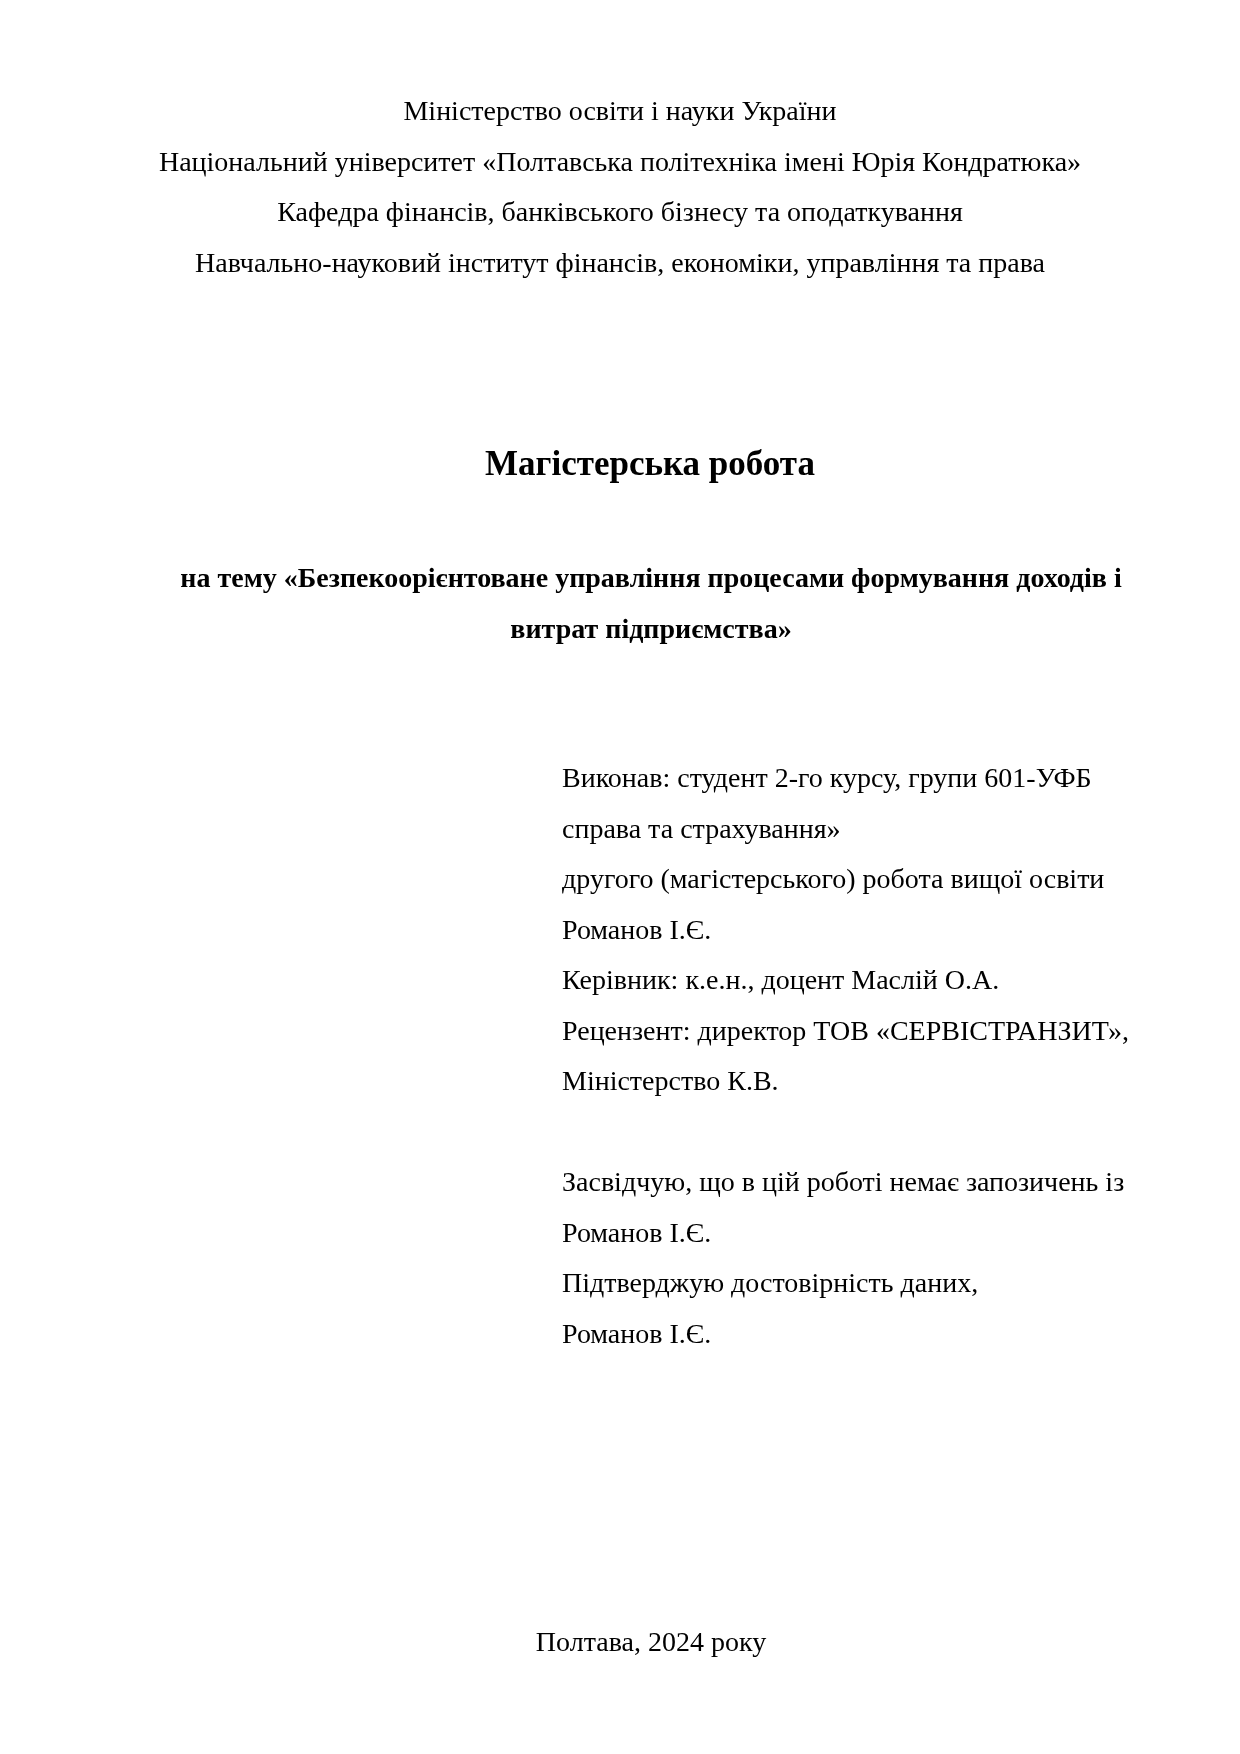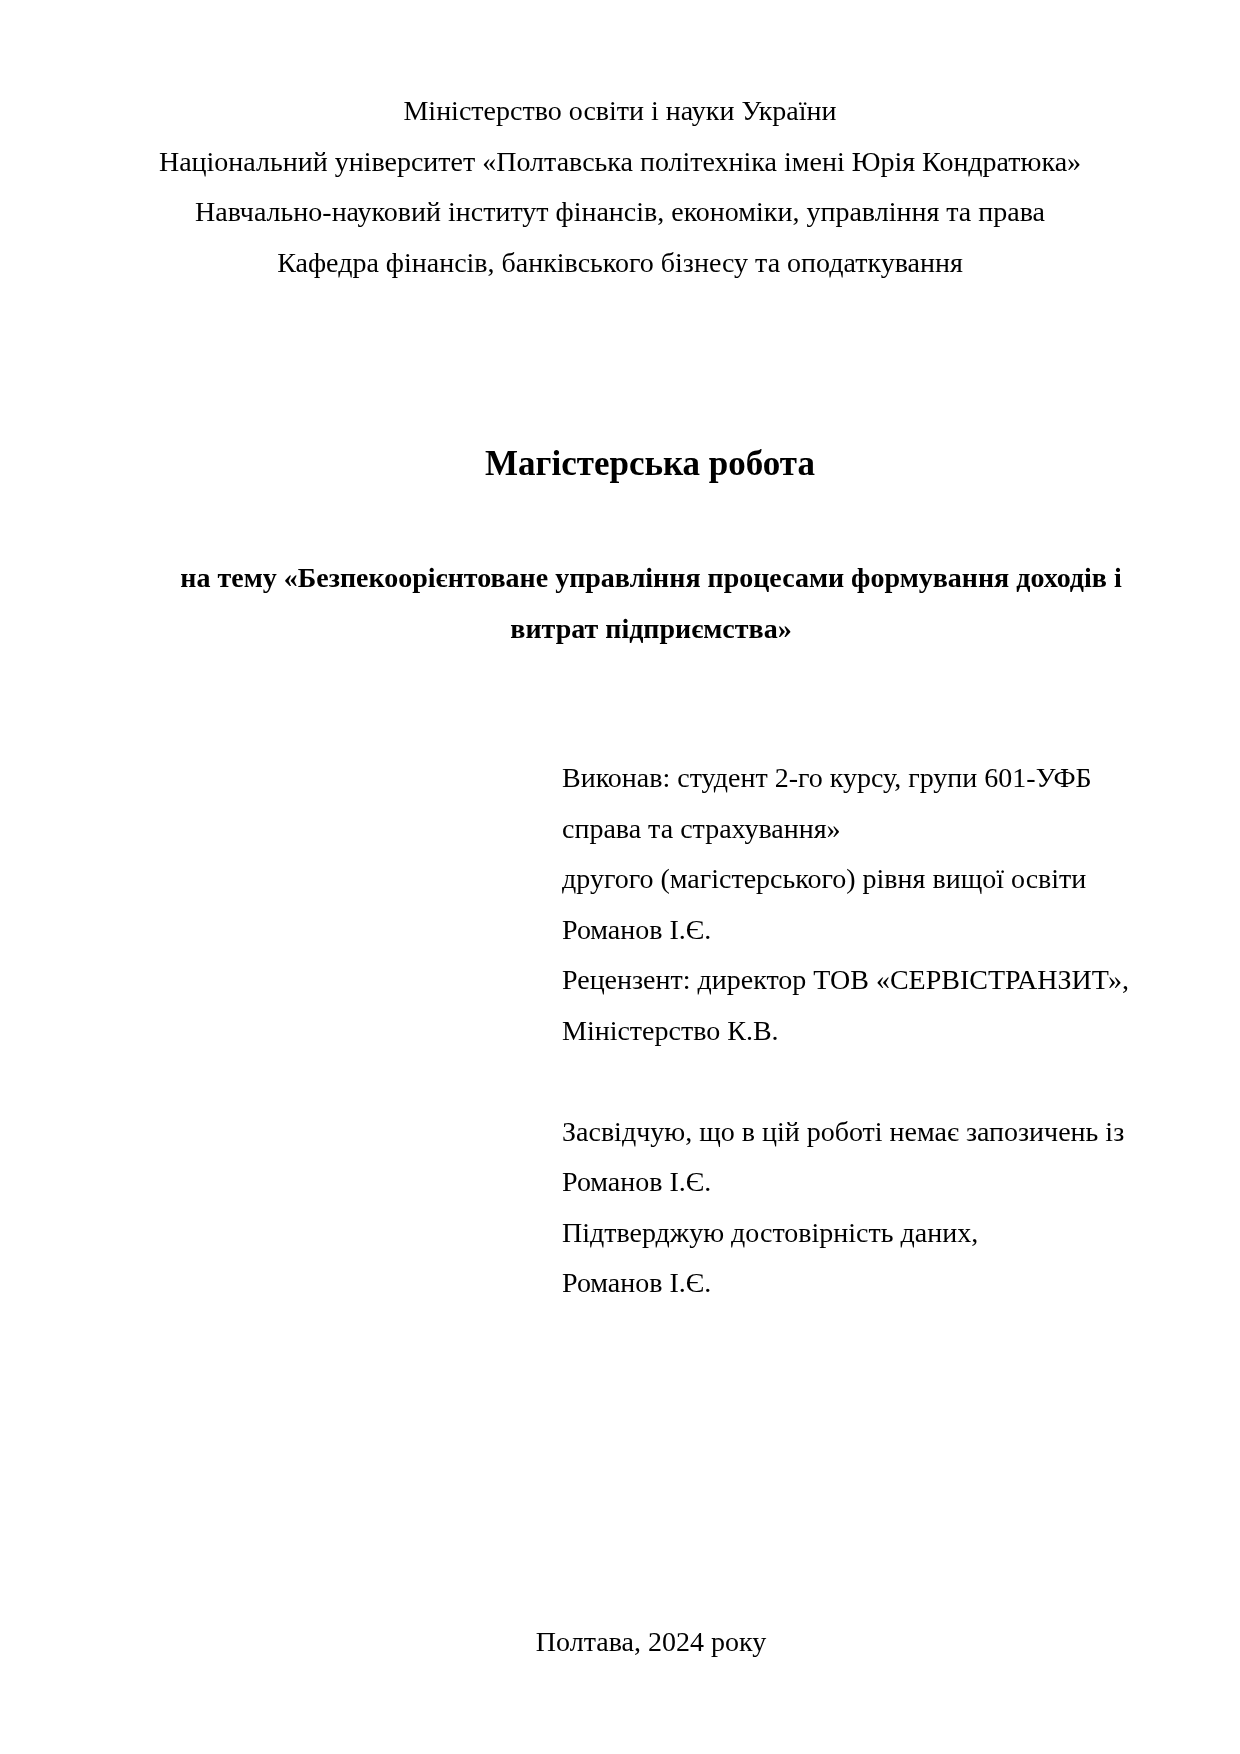--- a/index.html
+++ b/index.html
@@ -88,36 +88,37 @@
     }
   </style>
 </head>
 <body>
 
 <div class="page">
 
   <div class="header-block">
     <div class="header-line">Міністерство освіти і науки України</div>
     <div class="header-line">Національний університет «Полтавська політехніка імені Юрія Кондратюка»</div>
+    <div class="header-line">Кафедра фінансів, банківського бізнесу та оподаткування</div>
     <div class="header-line">Навчально-науковий інститут фінансів, економіки, управління та права</div>
-    <div class="header-line">Кафедра фінансів, банківського бізнесу та оподаткування</div>
   </div>
 
   <div class="title">Магістерська робота</div>
 
   <div class="theme">
     <span class="theme-line">на тему «Безпекоорієнтоване управління процесами формування доходів і</span>
     <span class="theme-line">витрат підприємства»</span>
   </div>
 
   <div class="info-block">
     <div class="info-line">Виконав: студент 2-го курсу, групи 601-УФБ</div>
     <div class="info-line">справа та страхування»</div>
-    <div class="info-line">другого (магістерського) рівня вищої освіти</div>
+    <div class="info-line">другого (магістерського) робота вищої освіти</div>
     <div class="info-line">Романов І.Є.</div>
+    <div class="info-line">Керівник: к.е.н., доцент Маслій О.А.</div>
     <div class="info-line">Рецензент: директор ТОВ «СЕРВІСТРАНЗИТ»,</div>
     <div class="info-line">Міністерство К.В.</div>
 
     <div class="gap"></div>
 
     <div class="info-line">Засвідчую, що в цій роботі немає запозичень із</div>
     <div class="info-line">Романов І.Є.</div>
     <div class="info-line">Підтверджую достовірність даних,</div>
     <div class="info-line">Романов І.Є.</div>
   </div>

